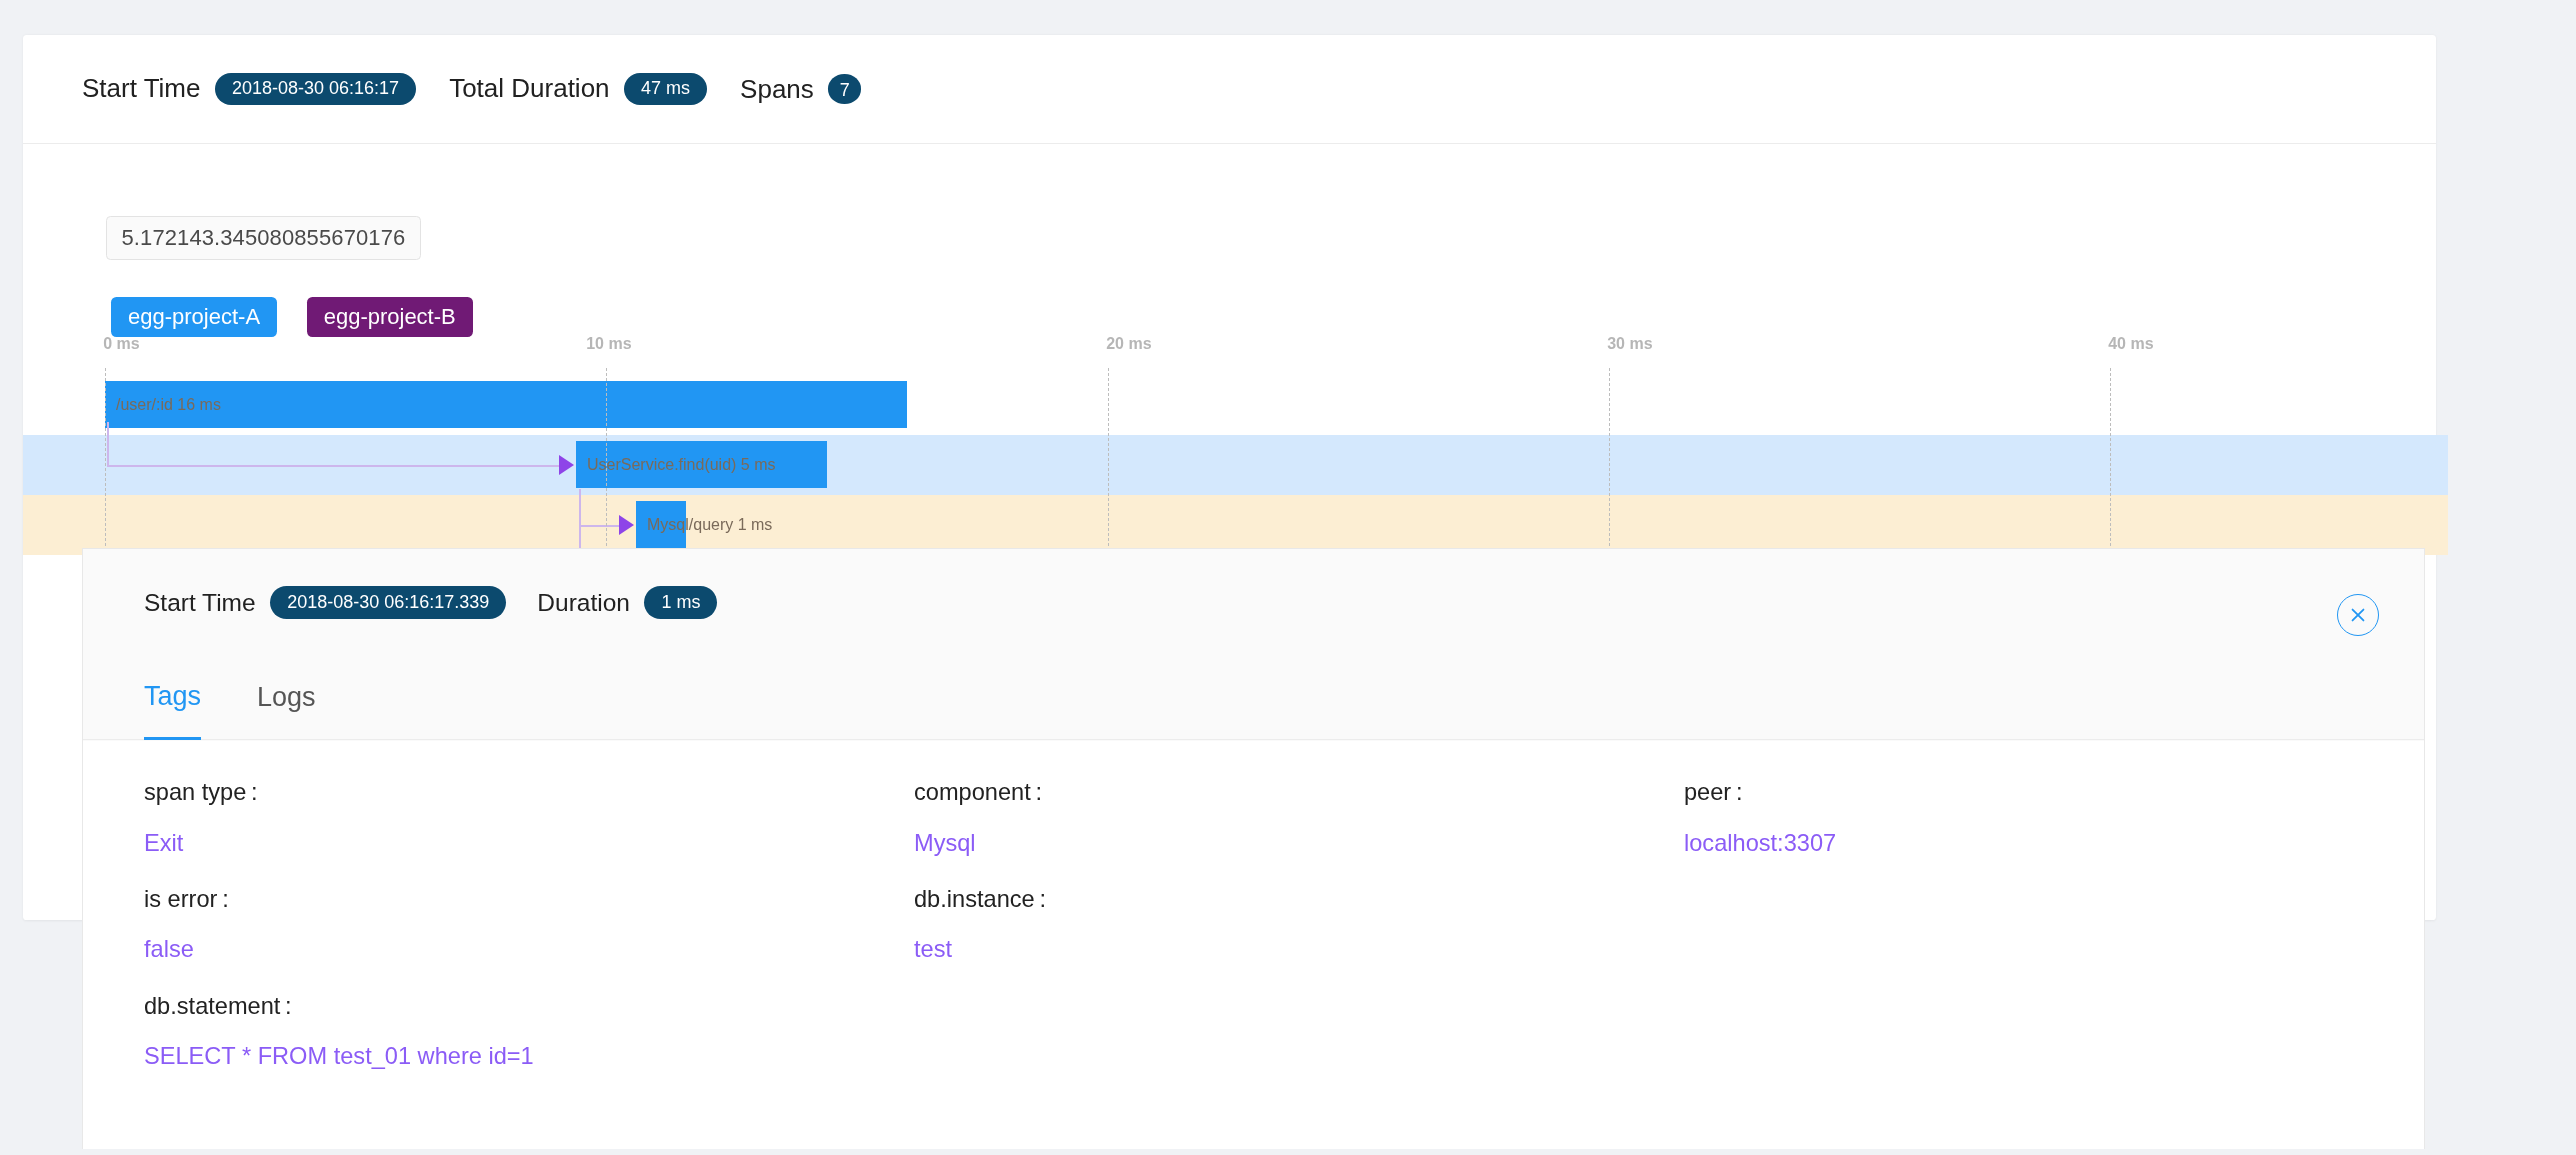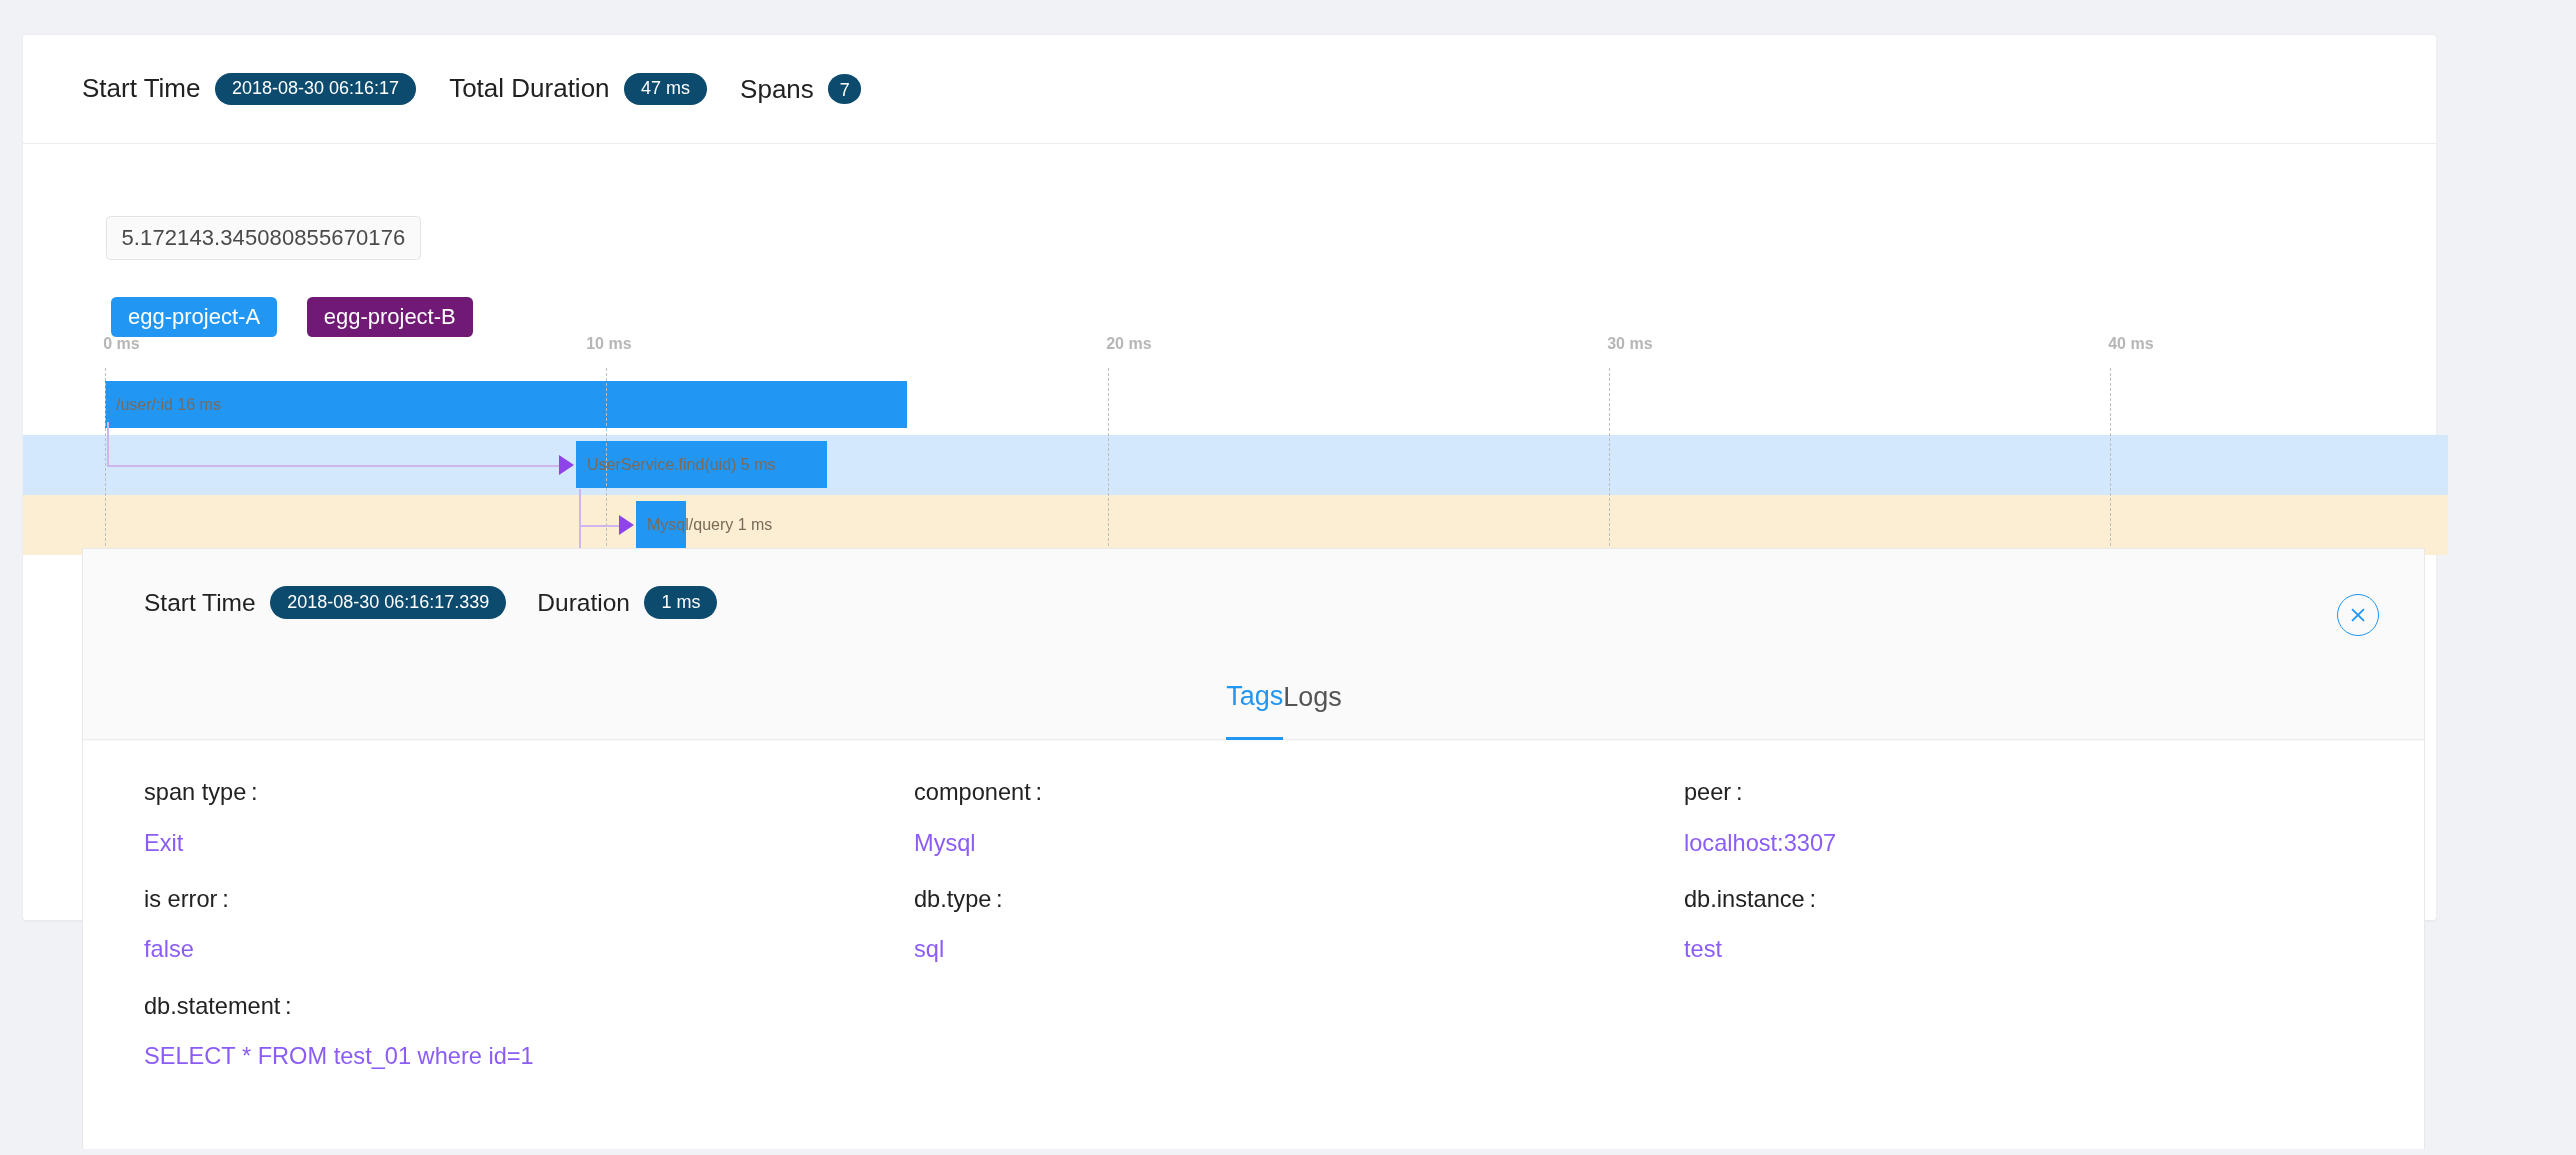--- a/index.html
+++ b/index.html
@@ -223,21 +223,21 @@
     position: absolute;
     left: 0;
     top: 107px;
     right: 0;
     height: 84px;
     border-bottom: 0.9px solid #ececec;
     display: flex;
     align-items: center;
     padding-left: 61px;
     box-sizing: border-box;
-    justify-content: center;
+    gap: 56px;
   }
   .tab {
     font-size: 27px;
     color: #555555;
     height: 84px;
     display: flex;
     align-items: center;
     cursor: pointer;
     box-sizing: border-box;
   }
@@ -372,24 +372,20 @@
           </div>
           <div class="tag-cell">
             <div class="tag-key">peer :</div>
             <div class="tag-val">localhost:3307</div>
           </div>
           <div class="tag-cell">
             <div class="tag-key">is error :</div>
             <div class="tag-val">false</div>
           </div>
           <div class="tag-cell">
-            <div class="tag-key">db.type :</div>
-            <div class="tag-val">sql</div>
-          </div>
-          <div class="tag-cell">
             <div class="tag-key">db.instance :</div>
             <div class="tag-val">test</div>
           </div>
           <div class="tag-cell full">
             <div class="tag-key">db.statement :</div>
             <div class="tag-val">SELECT * FROM test_01 where id=1</div>
           </div>
         </div>
     </div>
   </div>

